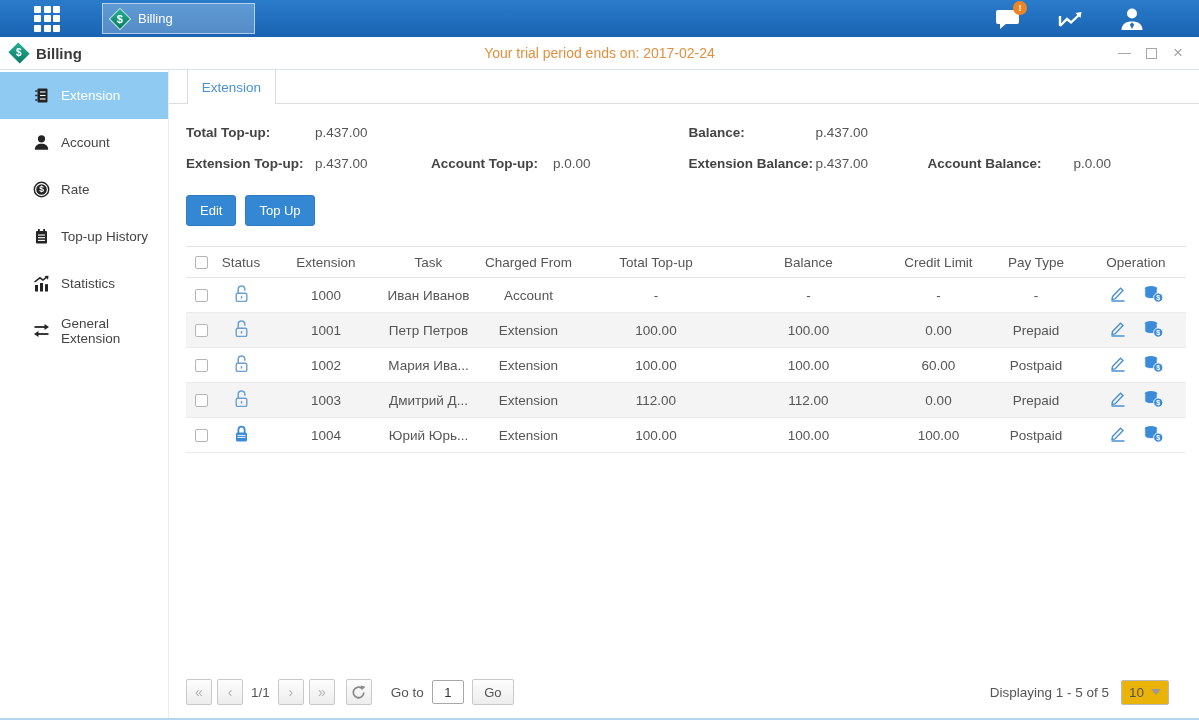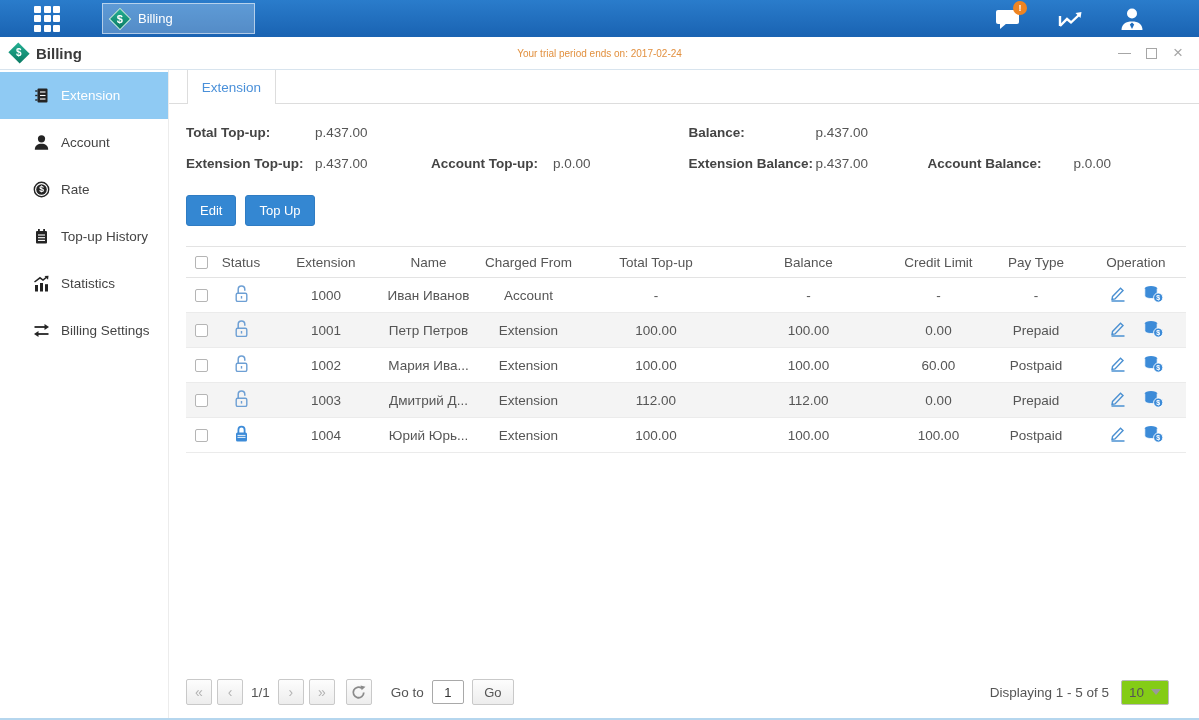--- a/index.html
+++ b/index.html
@@ -29,21 +29,21 @@
     align-items:center; justify-content:center; }
 
   
   .titlebar { height:33px; flex:0 0 33px; background:#fff; border-bottom:1px solid #d8e4ee;
     display:flex; align-items:center; position:relative; }
   .title-left { display:flex; align-items:center; gap:9px; margin-left:11px; z-index:2; }
   .title-left .diamond { width:14px; height:14px; border:none; }
   .title-left .diamond b { font-size:10px; }
   .app-title { font-size:15px; font-weight:bold; color:#3b3b3b; }
   .trial { position:absolute; left:0; right:0; text-align:center; color:#e2903f;
-    font-size:10px; z-index:1; }
+    font-size:14px; z-index:1; }
   .win-controls { position:absolute; right:14px; display:flex; gap:13px; align-items:center; z-index:2; }
   .wc { cursor:pointer; display:flex; align-items:center; justify-content:center; width:14px; height:14px; }
   .wc-min i { width:13px; height:1px; background:#a6a6a6; display:block; }
   .wc-max i { width:11px; height:11px; border:1px solid #a6a6a6; display:block; }
   .wc-close { color:#a6a6a6; font-size:17px; line-height:14px; }
 
   
   .shell { flex:1; display:flex; min-height:0; }
   .sidebar { width:168px; flex:0 0 168px; background:#fff; padding-top:2px; }
   .side-item { height:47px; display:flex; align-items:center; gap:11px; padding-left:33px;
@@ -91,21 +91,21 @@
   .pgbtn { width:26px; height:26px; border:1px solid #c9c9c9; border-radius:2px;
     background:linear-gradient(180deg,#fdfdfd,#ededed); display:flex; align-items:center;
     justify-content:center; color:#b3b3b3; font-size:14px; cursor:pointer; margin-right:5px; }
   .page-ind { padding:0 8px 0 3px; color:#555; }
   .refresh { margin-left:6px; }
   .goto-lbl { margin-left:14px; margin-right:8px; }
   .goto-input { width:32px; height:24px; border:1px solid #a9a9a9; border-radius:2px;
     text-align:center; font-size:13px; color:#333; font-family:inherit; }
   .go-btn { margin-left:8px; width:42px; color:#555; font-size:13px; }
   .disp-group { margin-left:auto; display:flex; align-items:center; gap:12px; margin-right:16px; }
-  .pagesize { width:48px; height:25px; border:1px solid #bbb; border-radius:2px; background:#84cc16;
+  .pagesize { width:48px; height:25px; border:1px solid #bbb; border-radius:2px; background:#eab308;
     display:flex; align-items:center; padding:0 7px; cursor:pointer; justify-content:space-between; }
   .caret { width:0; height:0; border-left:5px solid transparent; border-right:5px solid transparent;
     border-top:6px solid #9a9a9a; }
 </style>
 </head>
 <body>
 
 <div class="app">
 
   <div class="topbar">
@@ -221,21 +221,21 @@
         </svg>
         <span>Statistics</span>
       </div>
       <div class="side-item">
         <svg width="17" height="17" viewBox="0 0 17 17">
           <line x1="1.5" y1="5" x2="12" y2="5" stroke="#242424" stroke-width="1.8"></line>
           <polygon points="11.5,2 16,5 11.5,8" fill="#242424"></polygon>
           <line x1="15.5" y1="12" x2="5" y2="12" stroke="#242424" stroke-width="1.8"></line>
           <polygon points="5.5,9 1,12 5.5,15" fill="#242424"></polygon>
         </svg>
-        <span>Billing Settings</span>
+        <span>General Extension</span>
       </div>
     </div>
 
     <div class="main">
       <div class="tabstrip">
         <div class="tab">Extension</div>
       </div>
 
       <div class="content">
         <div class="summary">
@@ -285,21 +285,21 @@
               <col class="c6">
               <col class="c7">
               <col class="c8">
               <col class="c9">
           </colgroup>
           <thead>
             <tr>
               <th class="c-check"><span class="checkbox"></span></th>
               <th>Status</th>
               <th>Extension</th>
-              <th>Name</th>
+              <th>Task</th>
               <th>Charged From</th>
               <th>Total Top-up</th>
               <th>Balance</th>
               <th>Credit Limit</th>
               <th>Pay Type</th>
               <th>Operation</th>
             </tr>
           </thead>
           <tbody>
               <tr>

